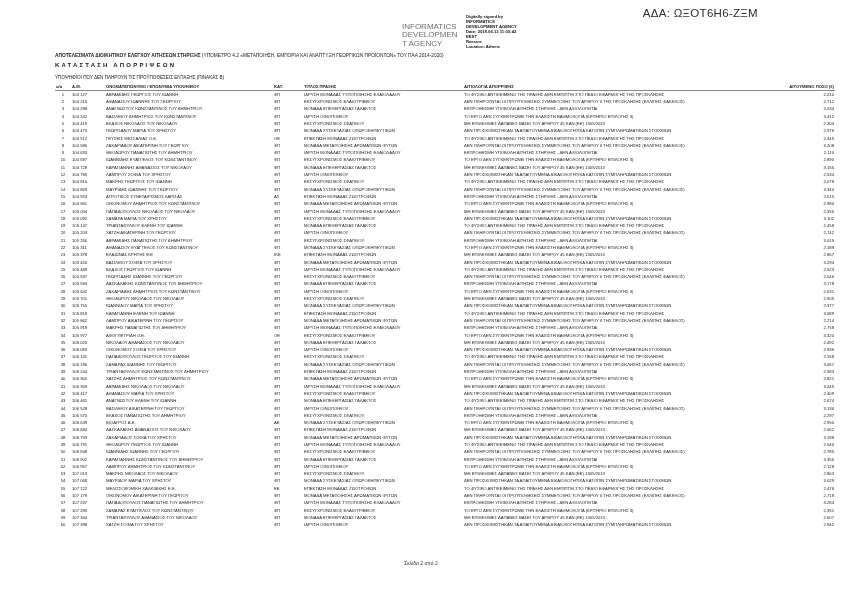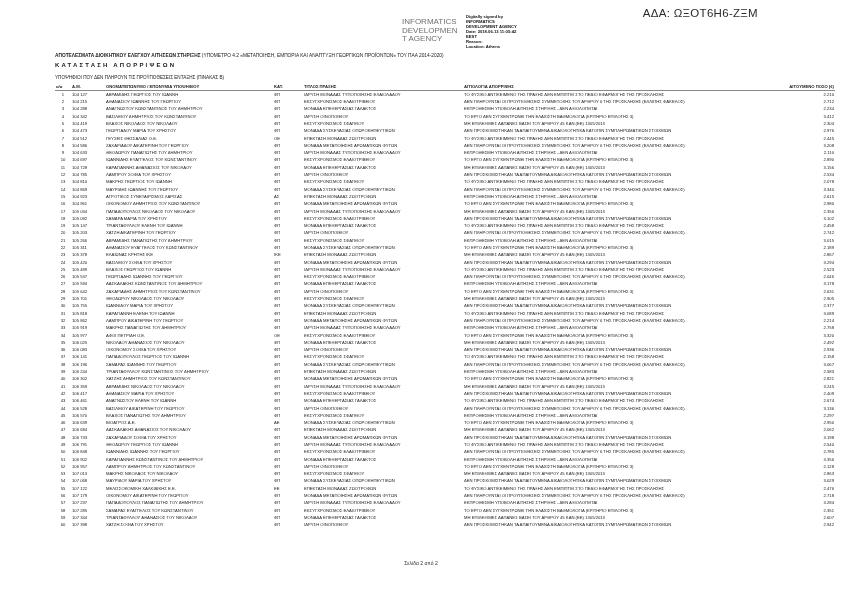--- a/index.html
+++ b/index.html
@@ -10,21 +10,21 @@
     font-family:"Liberation Sans", sans-serif;
     color:#1a1a1a;
     overflow:hidden;
   }
   .ada{
     position:absolute;top:7px;right:84px;
     font-size:11.5px;color:#2b2b2b;letter-spacing:.3px;
   }
   .stamp{
     position:absolute;left:402px;top:13px;
-    display:flex;gap:6px;align-items:center;
+    display:flex;gap:6px;align-items:flex-end;
   }
   .stamp-agency{
     width:58px;
     font-size:8px;line-height:8.8px;
     color:#6f6f6f;white-space:pre-line;
   }
   .stamp-details{
     font-size:4.2px;line-height:5px;
     color:#111;font-weight:700;white-space:pre-line;padding-top:1px;
   }

